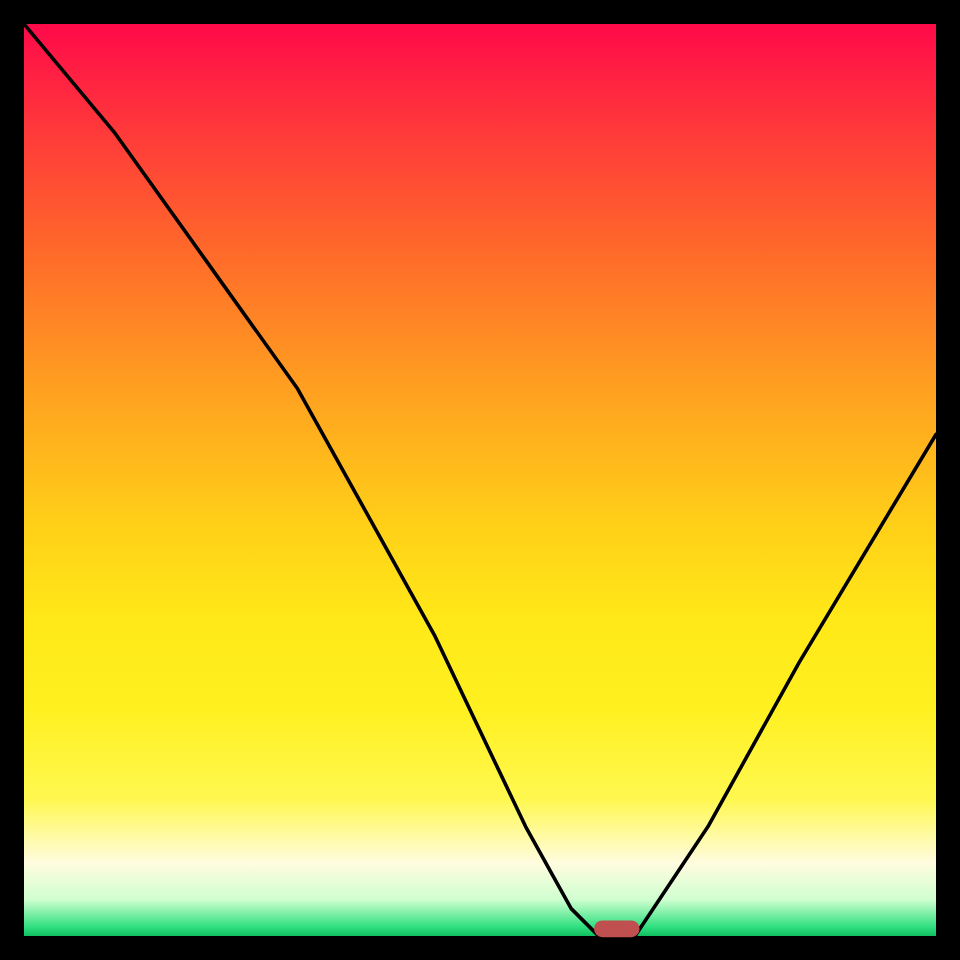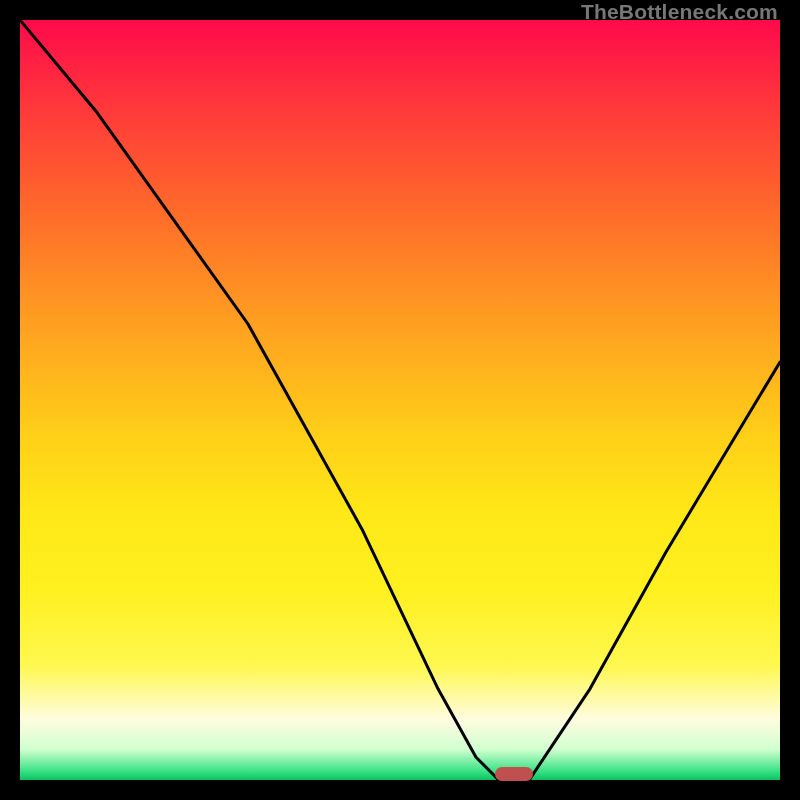--- a/index.html
+++ b/index.html
@@ -61,20 +61,19 @@
     height: 14px;
     border-radius: 8px;
     background: #c05050;
     transform: translate(-50%, -50%);
   }
 </style>
 </head>
 <body>
 
 <div class="frame">
-  <div class="watermark">TheBottleneck.com</div>
   <div class="plot-area">
     <svg class="curve" viewBox="0 0 760 760" preserveAspectRatio="none">
       <path id="curve-path" fill="none" stroke="#000" stroke-width="3" stroke-linecap="round" stroke-linejoin="round" d="M0.0 0.0 L76.0 91.2 L152.0 197.6 L228.0 304.0 L342.0 509.2 L418.0 668.8 L456.0 737.2 L478.8 760.0 L509.2 760.0 L570.0 668.8 L646.0 532.0 L760.0 342.0 "></path>
     </svg>
     <div class="marker" id="opt-marker" style="left: 494px; top: 754px;"></div>
   </div>
 </div>
 
 </body></html>

